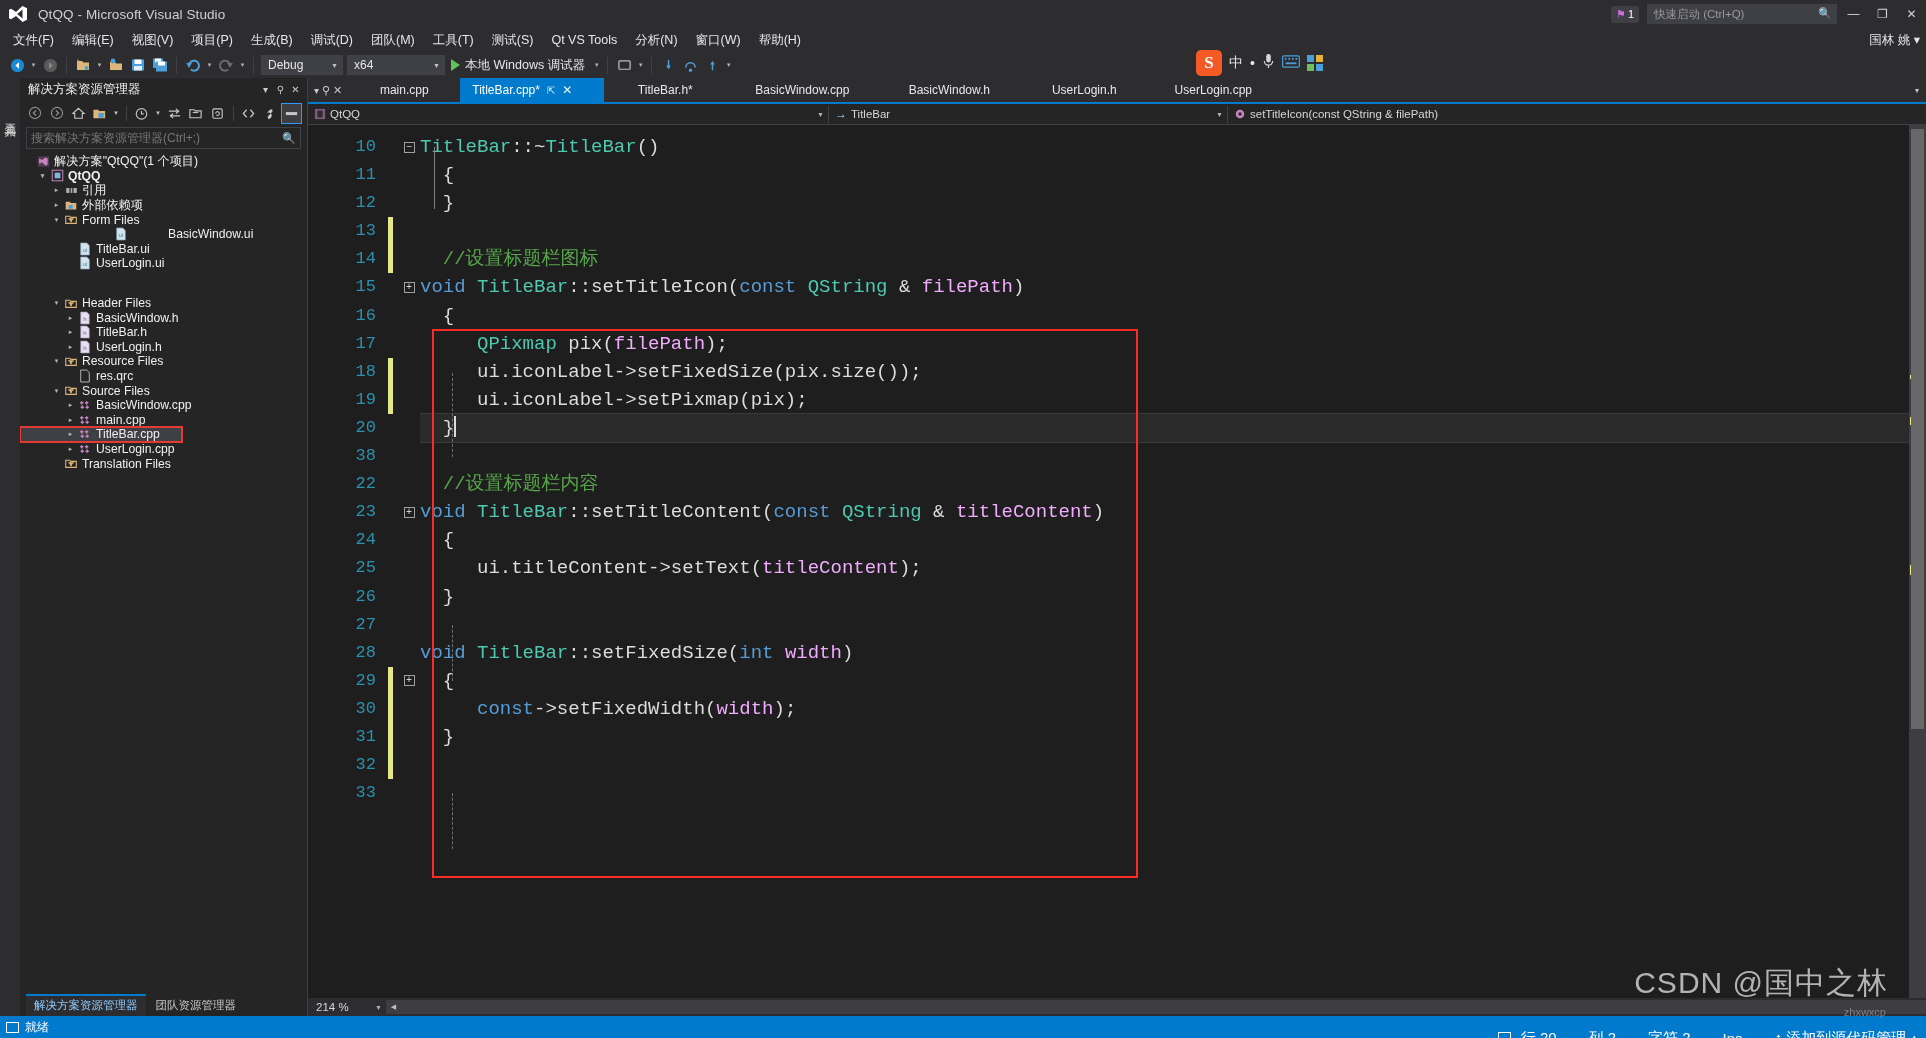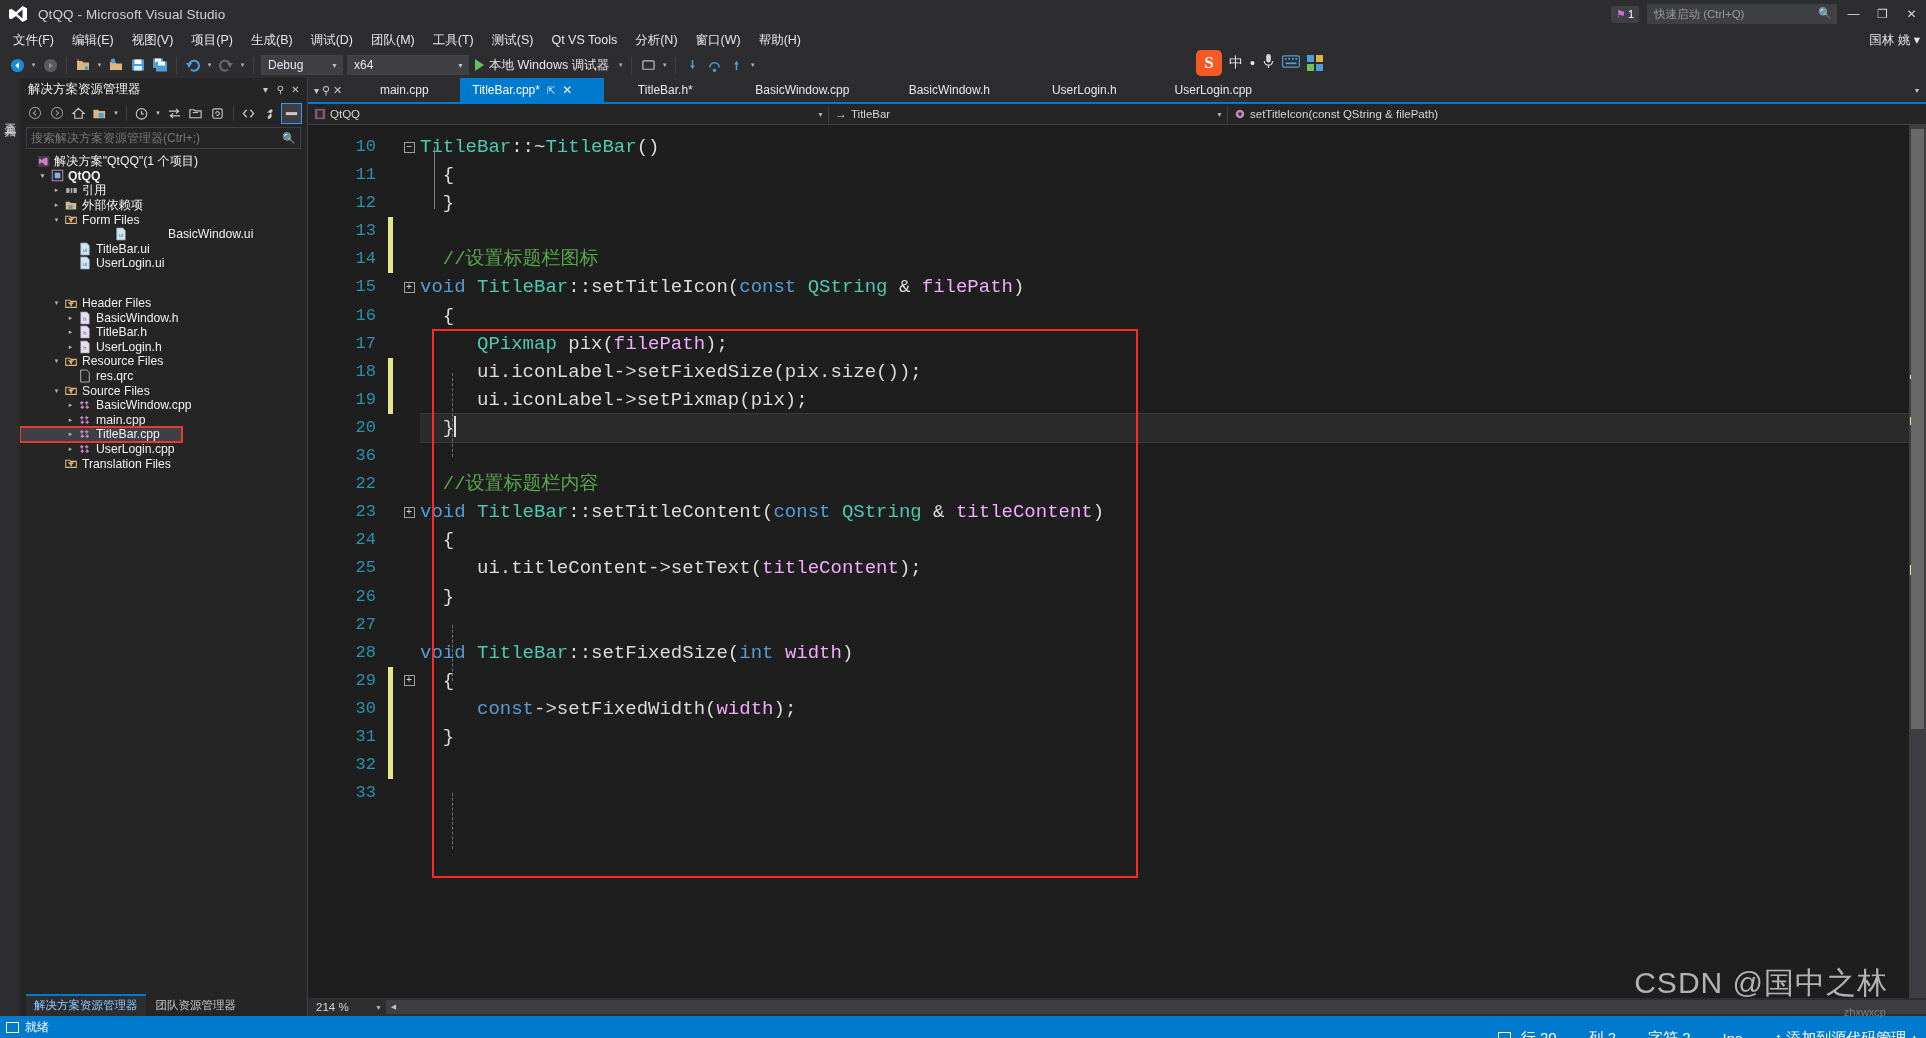--- a/index.html
+++ b/index.html
@@ -248,21 +248,21 @@
           <path d="M14.8 6 L9 6 L12 11 Z" fill="#6a6a6a"></path>
         </svg>
     </div>
     <div class="tb-caret">▾</div>
     <div class="tb-sep"></div>
 
     <div class="combo" style="width:82px;margin-left:2px;">
       <span>Debug</span>
       <span class="cc">▼</span>
     </div>
-    <div class="combo" style="width:122px;margin-left:4px;">
+    <div class="combo" style="width:98px;margin-left:4px;">
       <span>x64</span>
       <span class="cc">▼</span>
     </div>
     <div class="dbg-run">
       <span class="play"></span>
       <span>本地 Windows 调试器</span>
     </div>
     <div class="tb-caret">▾</div>
     <div class="tb-sep"></div>
     <div class="tb-btn">
@@ -693,21 +693,21 @@
             <div class="gl">11</div>
             <div class="gl">12</div>
             <div class="gl">13</div>
             <div class="gl">14</div>
             <div class="gl">15</div>
             <div class="gl">16</div>
             <div class="gl">17</div>
             <div class="gl">18</div>
             <div class="gl">19</div>
             <div class="gl">20</div>
-            <div class="gl">36</div>
+            <div class="gl">38</div>
             <div class="gl">22</div>
             <div class="gl">23</div>
             <div class="gl">24</div>
             <div class="gl">25</div>
             <div class="gl">26</div>
             <div class="gl">27</div>
             <div class="gl">28</div>
             <div class="gl">29</div>
             <div class="gl">30</div>
             <div class="gl">31</div>

